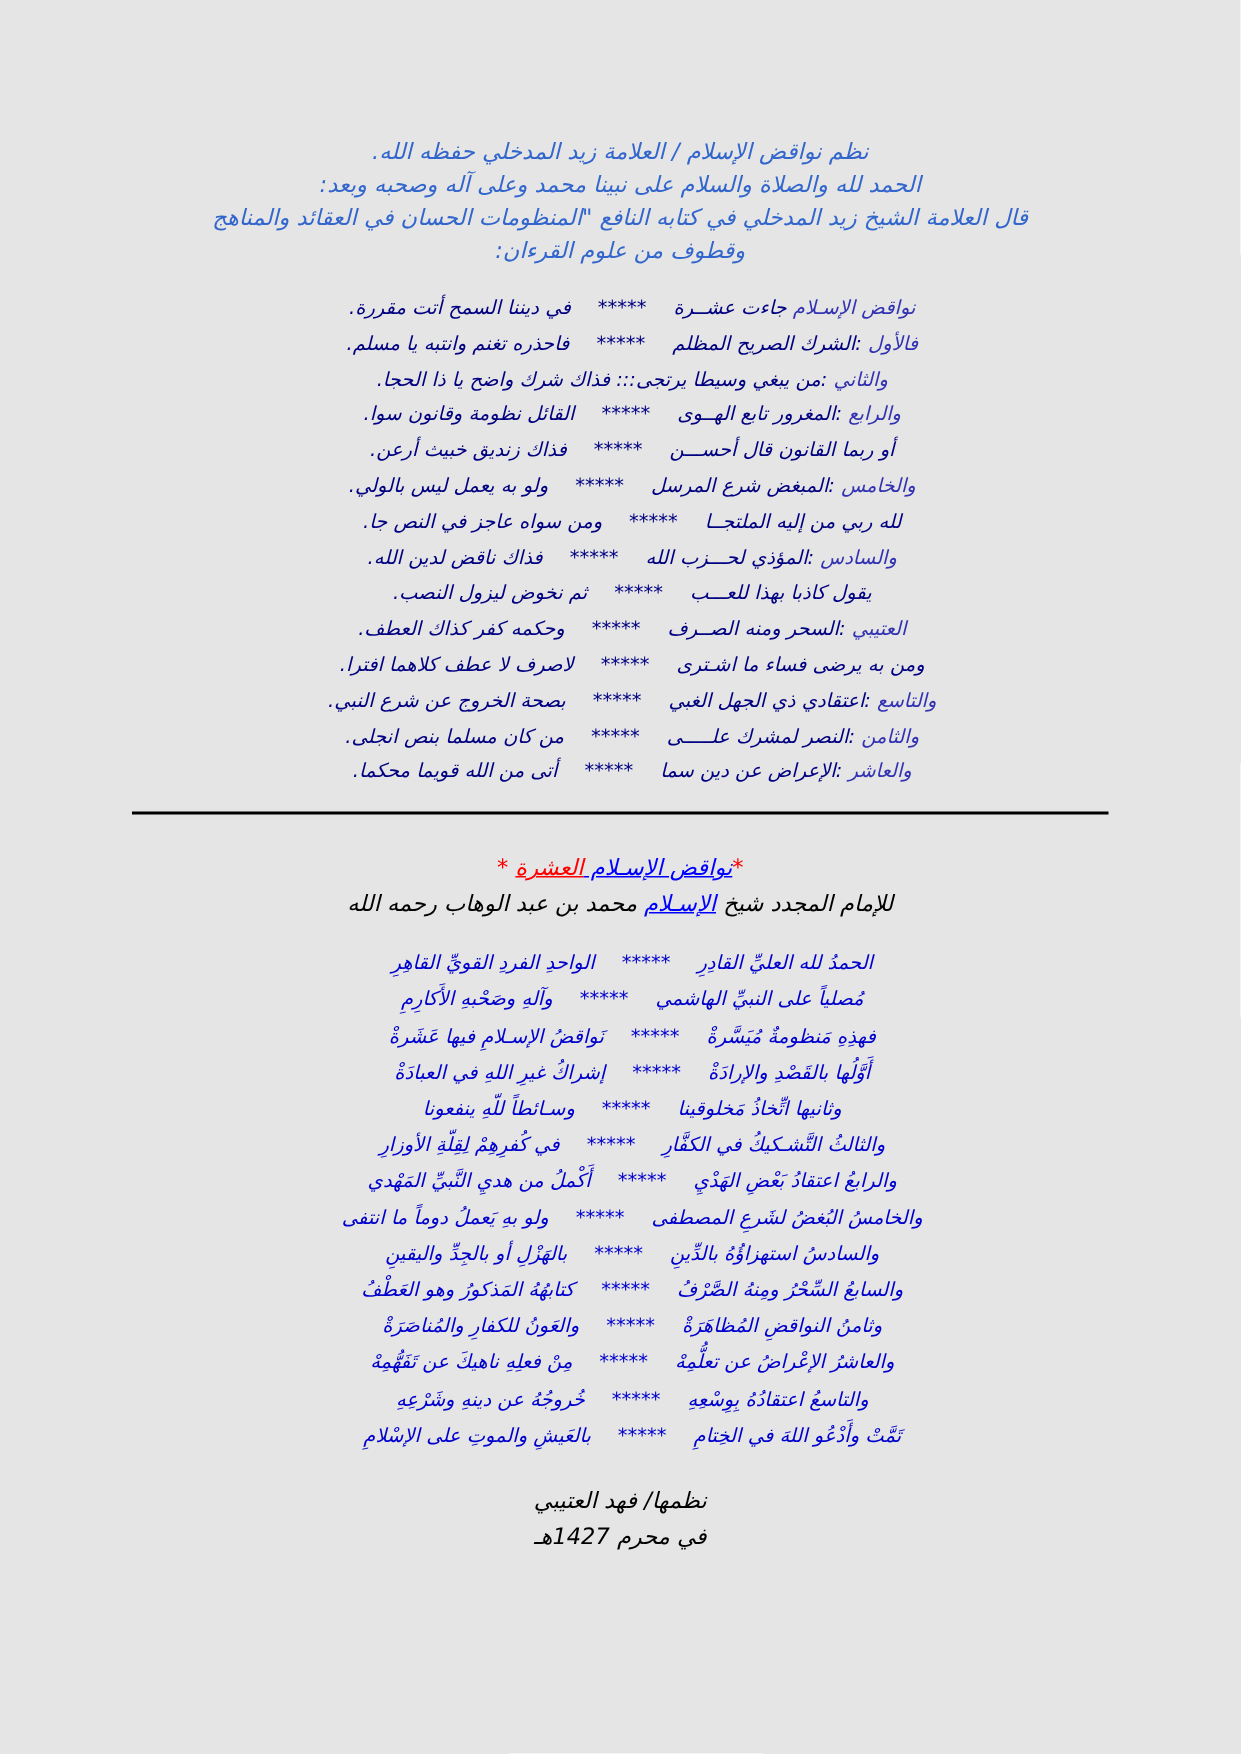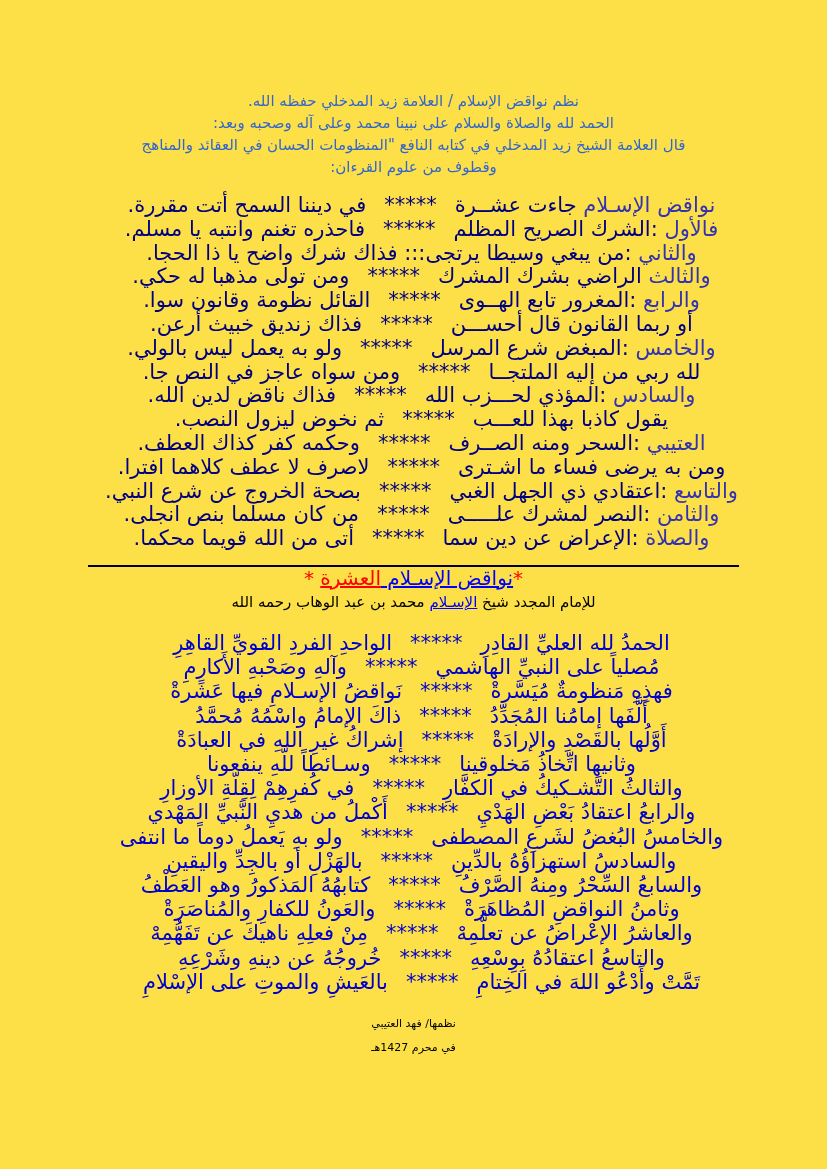--- a/index.html
+++ b/index.html
@@ -1,83 +1,81 @@
 <!DOCTYPE html>
 <html lang="ar" dir="rtl"><head>
 <meta charset="utf-8">
 <style>
   html,body{margin:0;padding:0;background:#ffffff;}
   .page{
-    width:827px;height:1169px;margin:0 auto;background:#fde047;
+    width:827px;height:1169px;margin:0 auto;background:#e5e5e5;
     font-family:"DejaVu Sans",sans-serif;
     direction:rtl;text-align:center;color:#000;
-    box-sizing:border-box;padding-top:90px;overflow:hidden;
+    box-sizing:border-box;padding-top:90px;overflow:hidden;font-style:italic;
   }
   .header-line{font-size:15px;line-height:22px;color:#3366cc;}
   .poem{margin-top:16px;}
-  .poem .line{font-size:21px;line-height:23.8px;white-space:nowrap;padding-left:16px;}
+  .poem .line{font-size:13px;line-height:23.8px;white-space:nowrap;padding-left:16px;}
   .poem1 .line{color:#000080;}
   .poem1 .lead{color:#3333b2;}
   .sep{margin:0 18px;}
   .divider{height:2px;background:#000;border:none;margin:14px 88px 0 88px;}
-  .section-title{font-size:20px;line-height:22px;}
+  .section-title{margin-top:24px;font-size:15px;line-height:22px;}
   .red-star{color:#ff0000;}
   .title-link{color:#0000ff;text-decoration:underline;cursor:pointer;}
   .title-red{color:#ff0000;text-decoration:underline;}
   .attribution{font-size:15px;line-height:26px;color:#000000;}
   .attr-link{color:#0000ff;text-decoration:underline;cursor:pointer;}
   .poem2{}
   .poem2 .line{color:#0000cd;line-height:24.2px;}
-  .footer{margin-top:18px;font-size:11px;line-height:24px;color:#000000;}
+  .footer{margin-top:18px;font-size:15px;line-height:24px;color:#000000;}
 </style>
 </head>
 <body>
 
 <div class="page">
 
   <div class="header">
     <div class="header-line">نظم نواقض الإسلام / العلامة زيد المدخلي حفظه الله.</div>
     <div class="header-line">الحمد لله والصلاة والسلام على نبينا محمد وعلى آله وصحبه وبعد:</div>
     <div class="header-line">قال العلامة الشيخ زيد المدخلي في كتابه النافع "المنظومات الحسان في العقائد والمناهج</div>
     <div class="header-line">وقطوف من علوم القرءان:</div>
   </div>
 
   <div class="poem poem1" id="poem1">
       <div class="line"><span class="lead">نواقض الإسـلام </span><span>جاءت عشــرة</span><span class="sep">*****</span><span>في ديننا السمح أتت مقررة.</span></div>
       <div class="line"><span class="lead">فالأول </span><span>:الشرك الصريح المظلم</span><span class="sep">*****</span><span>فاحذره تغنم وانتبه يا مسلم.</span></div>
       <div class="line"><span class="lead">والثاني </span><span>:من يبغي وسيطا يرتجى::: فذاك شرك واضح يا ذا الحجا.</span></div>
-      <div class="line"><span class="lead">والثالث </span><span>الراضي بشرك المشرك</span><span class="sep">*****</span><span>ومن تولى مذهبا له حكي.</span></div>
       <div class="line"><span class="lead">والرابع </span><span>:المغرور تابع الهــوى</span><span class="sep">*****</span><span>القائل نظومة وقانون سوا.</span></div>
       <div class="line"><span>أو ربما القانون قال أحســـن</span><span class="sep">*****</span><span>فذاك زنديق خبيث أرعن.</span></div>
       <div class="line"><span class="lead">والخامس </span><span>:المبغض شرع المرسل</span><span class="sep">*****</span><span>ولو به يعمل ليس بالولي.</span></div>
       <div class="line"><span>لله ربي من إليه الملتجــا</span><span class="sep">*****</span><span>ومن سواه عاجز في النص جا.</span></div>
       <div class="line"><span class="lead">والسادس </span><span>:المؤذي لحـــزب الله</span><span class="sep">*****</span><span>فذاك ناقض لدين الله.</span></div>
       <div class="line"><span>يقول كاذبا بهذا للعـــب</span><span class="sep">*****</span><span>ثم نخوض ليزول النصب.</span></div>
       <div class="line"><span class="lead">العتيبي </span><span>:السحر ومنه الصــرف</span><span class="sep">*****</span><span>وحكمه كفر كذاك العطف.</span></div>
       <div class="line"><span>ومن به يرضى فساء ما اشـترى</span><span class="sep">*****</span><span>لاصرف لا عطف كلاهما افترا.</span></div>
       <div class="line"><span class="lead">والتاسع </span><span>:اعتقادي ذي الجهل الغبي</span><span class="sep">*****</span><span>بصحة الخروج عن شرع النبي.</span></div>
       <div class="line"><span class="lead">والثامن </span><span>:النصر لمشرك علـــــى</span><span class="sep">*****</span><span>من كان مسلما بنص انجلى.</span></div>
-      <div class="line"><span class="lead">والصلاة </span><span>:الإعراض عن دين سما</span><span class="sep">*****</span><span>أتى من الله قويما محكما.</span></div>
+      <div class="line"><span class="lead">والعاشر </span><span>:الإعراض عن دين سما</span><span class="sep">*****</span><span>أتى من الله قويما محكما.</span></div>
     </div>
 
   <div class="divider"></div>
 
   <div class="section-title">
     <span class="red-star">*</span><span class="title-link">نواقض الإسـلام </span><span class="title-red">العشرة</span><span class="red-star"> *</span>
   </div>
 
   <div class="attribution">
     <span>للإمام المجدد شيخ </span><span class="attr-link">الإسـلام</span><span> محمد بن عبد الوهاب رحمه الله</span>
   </div>
 
   <div class="poem poem2" id="poem2">
       <div class="line"><span>الحمدُ لله العليِّ القادِرِ</span><span class="sep">*****</span><span>الواحدِ الفردِ القويِّ القاهِرِ</span></div>
       <div class="line"><span>مُصلياً على النبيِّ الهاشمي</span><span class="sep">*****</span><span>وآلهِ وصَحْبهِ الأَكارِمِ</span></div>
       <div class="line"><span>فهذِهِ مَنظومةٌ مُيَسَّرةْ</span><span class="sep">*****</span><span>نَواقضُ الإسـلامِ فيها عَشَرةْ</span></div>
-      <div class="line"><span>أَلَّفَها إمامُنا المُجَدِّدُ</span><span class="sep">*****</span><span>ذاكَ الإمامُ واسْمُهُ مُحمَّدُ</span></div>
       <div class="line"><span>أَوَّلُها بالقَصْدِ والإرادَةْ</span><span class="sep">*****</span><span>إشراكُ غيرِ اللهِ في العبادَةْ</span></div>
       <div class="line"><span>وثانيها اتِّخاذُ مَخلوقينا</span><span class="sep">*****</span><span>وسـائطاً للّهِ ينفعونا</span></div>
       <div class="line"><span>والثالثُ التَّشـكيكُ في الكفَّارِ</span><span class="sep">*****</span><span>في كُفرِهِمْ لِقِلّةِ الأوزارِ</span></div>
       <div class="line"><span>والرابعُ اعتقادُ بَعْضِ الهَدْيِ</span><span class="sep">*****</span><span>أَكْملُ من هديِ النَّبيِّ المَهْدي</span></div>
       <div class="line"><span>والخامسُ البُغضُ لشَرعِ المصطفى</span><span class="sep">*****</span><span>ولو بهِ يَعملُ دوماً ما انتفى</span></div>
       <div class="line"><span>والسادسُ استهزاؤُهُ بالدِّينِ</span><span class="sep">*****</span><span>بالهَزْلِ أو بالجِدِّ واليقينِ</span></div>
       <div class="line"><span>والسابعُ السِّحْرُ ومِنهُ الصَّرْفُ</span><span class="sep">*****</span><span>كتابهُهُ المَذكورُ وهو العَطْفُ</span></div>
       <div class="line"><span>وثامنُ النواقضِ المُظاهَرَةْ</span><span class="sep">*****</span><span>والعَونُ للكفارِ والمُناصَرَةْ</span></div>
       <div class="line"><span>والعاشرُ الإعْراضُ عن تعلُّمِهْ</span><span class="sep">*****</span><span>مِنْ فعلِهِ ناهيكَ عن تَفَهُّمِهْ</span></div>
       <div class="line"><span>والتاسعُ اعتقادُهُ بِوِسْعِهِ</span><span class="sep">*****</span><span>خُروجُهُ عن دينهِ وشَرْعِهِ</span></div>

